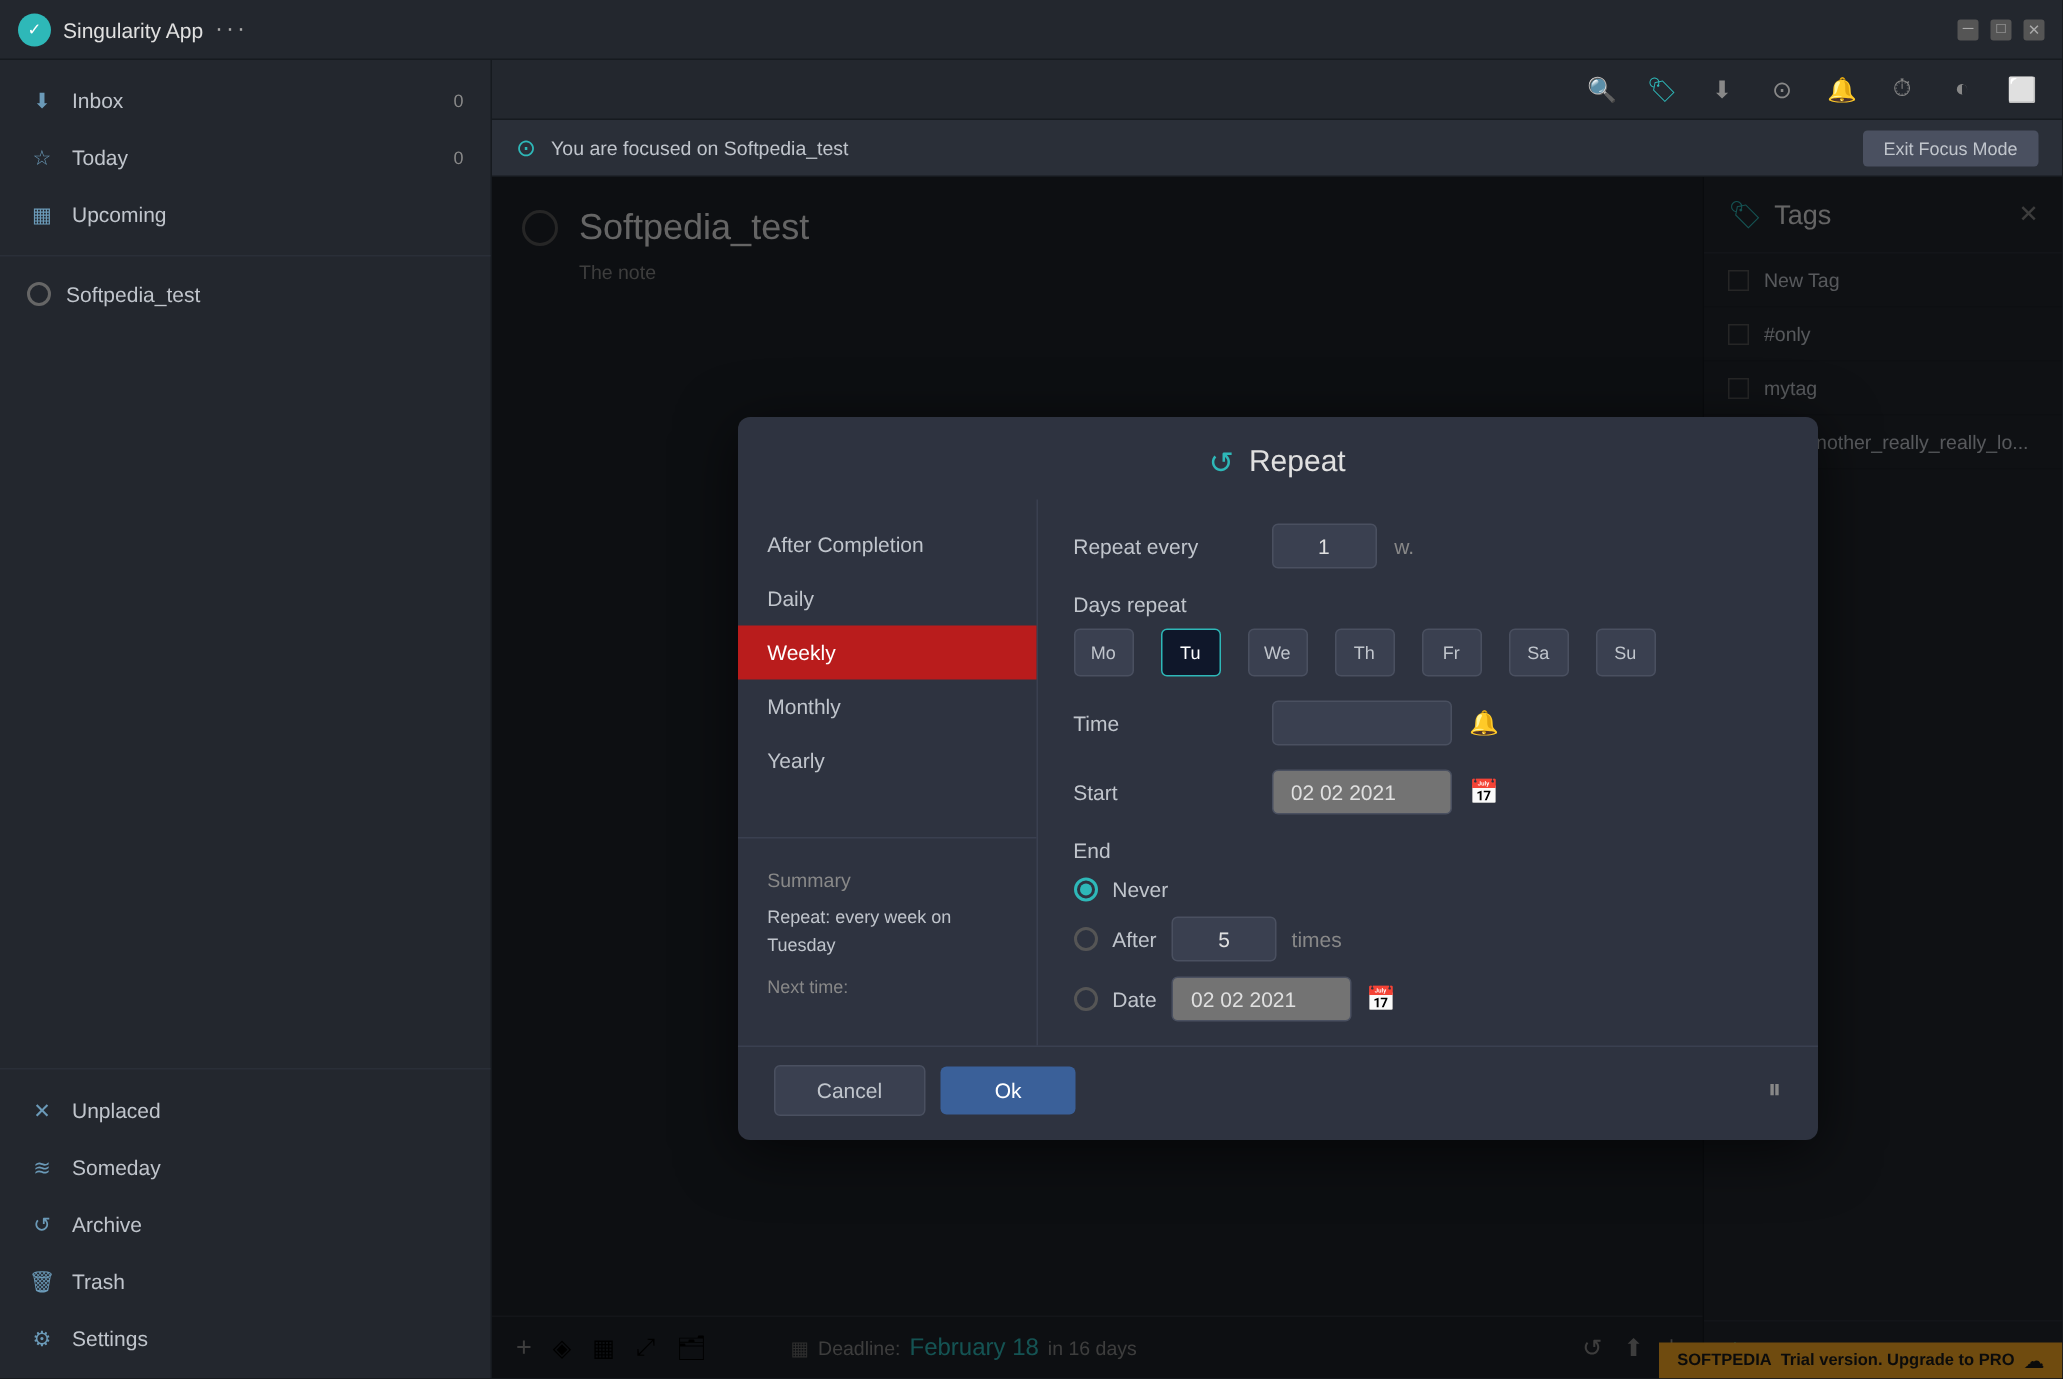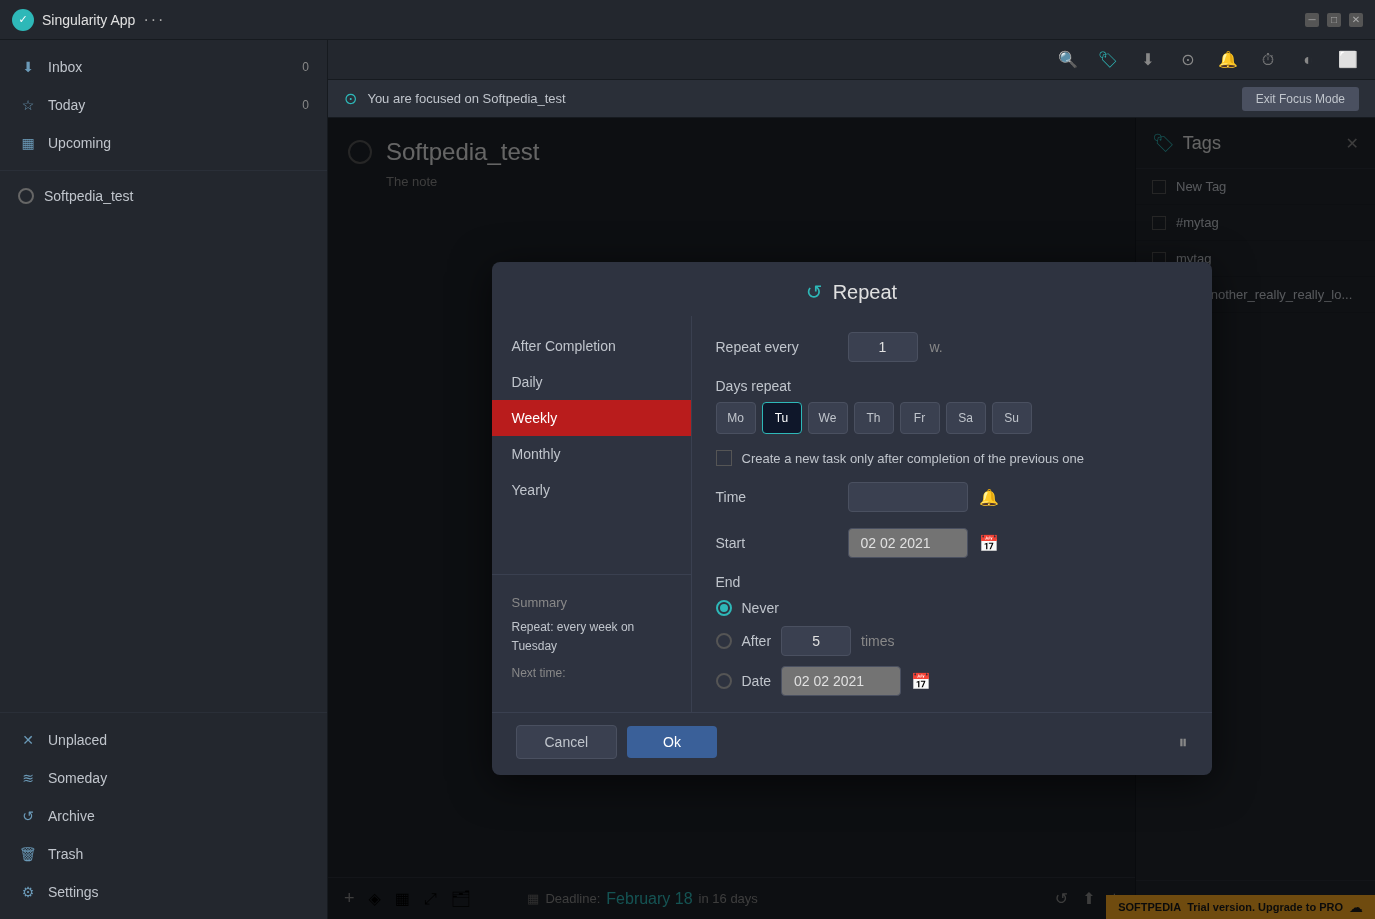--- a/index.html
+++ b/index.html
@@ -163,21 +163,21 @@
     .repeat-every-row { display: flex; align-items: center; gap: 12px; }
     .field-label { color: #c0c5cc; font-size: 14px; min-width: 120px; }
     .num-input {
       background: #3a4050; border: 1px solid #4a5060; color: #e0e0e0;
       padding: 6px 12px; border-radius: 4px; font-size: 14px;
       text-align: center; width: 70px; outline: none;
     }
     .unit-label { color: #888; font-size: 14px; }
 
     .days-repeat-row { display: flex; flex-direction: column; gap: 8px; }
-    .days-row { display: flex; gap: 6px; }
+    .days-row { display: flex; gap: 18px; }
     .day-btn {
       width: 40px; height: 32px; border-radius: 4px;
       border: 1px solid #4a5060; background: #3a4050;
       color: #c0c5cc; font-size: 12px; cursor: pointer;
     }
     .day-btn.active { background: #0f172a; border-color: #2eb8b8; color: #fff; }
 
     .checkbox-row { display: flex; align-items: center; gap: 10px; }
     .check-box {
       width: 16px; height: 16px; border: 1px solid #555; background: transparent;
@@ -364,21 +364,21 @@
           <button class="close-btn">✕</button>
         </div>
 
         <div>
           <div class="tag-item">
             <div class="tag-checkbox"></div>
             <span class="tag-label">New Tag</span>
           </div>
           <div class="tag-item">
             <div class="tag-checkbox"></div>
-            <span class="tag-label">#mytag</span>
+            <span class="tag-label">#only</span>
           </div>
           <div class="tag-item">
             <div class="tag-checkbox"></div>
             <span class="tag-label">mytag</span>
           </div>
           <div class="tag-item">
             <div class="tag-checkbox"></div>
             <span class="tag-label">just_another_really_really_lo...</span>
           </div>
         </div>
@@ -435,24 +435,20 @@
                   <button class="day-btn">Mo</button>
                   <button class="day-btn active">Tu</button>
                   <button class="day-btn">We</button>
                   <button class="day-btn">Th</button>
                   <button class="day-btn">Fr</button>
                   <button class="day-btn">Sa</button>
                   <button class="day-btn">Su</button>
                 </div>
               </div>
 
-              <div class="checkbox-row">
-                <div class="check-box"></div>
-                <span class="check-label">Create a new task only after completion of the previous one</span>
-              </div>
 
               <div class="time-row">
                 <span class="field-label">Time</span>
                 <input class="text-input" type="text" value="" style="">
                 <span class="bell-icon">🔔</span>
               </div>
 
               <div class="start-row">
                 <span class="field-label">Start</span>
                 <input class="date-input" type="text" value="02 02 2021" style="">

